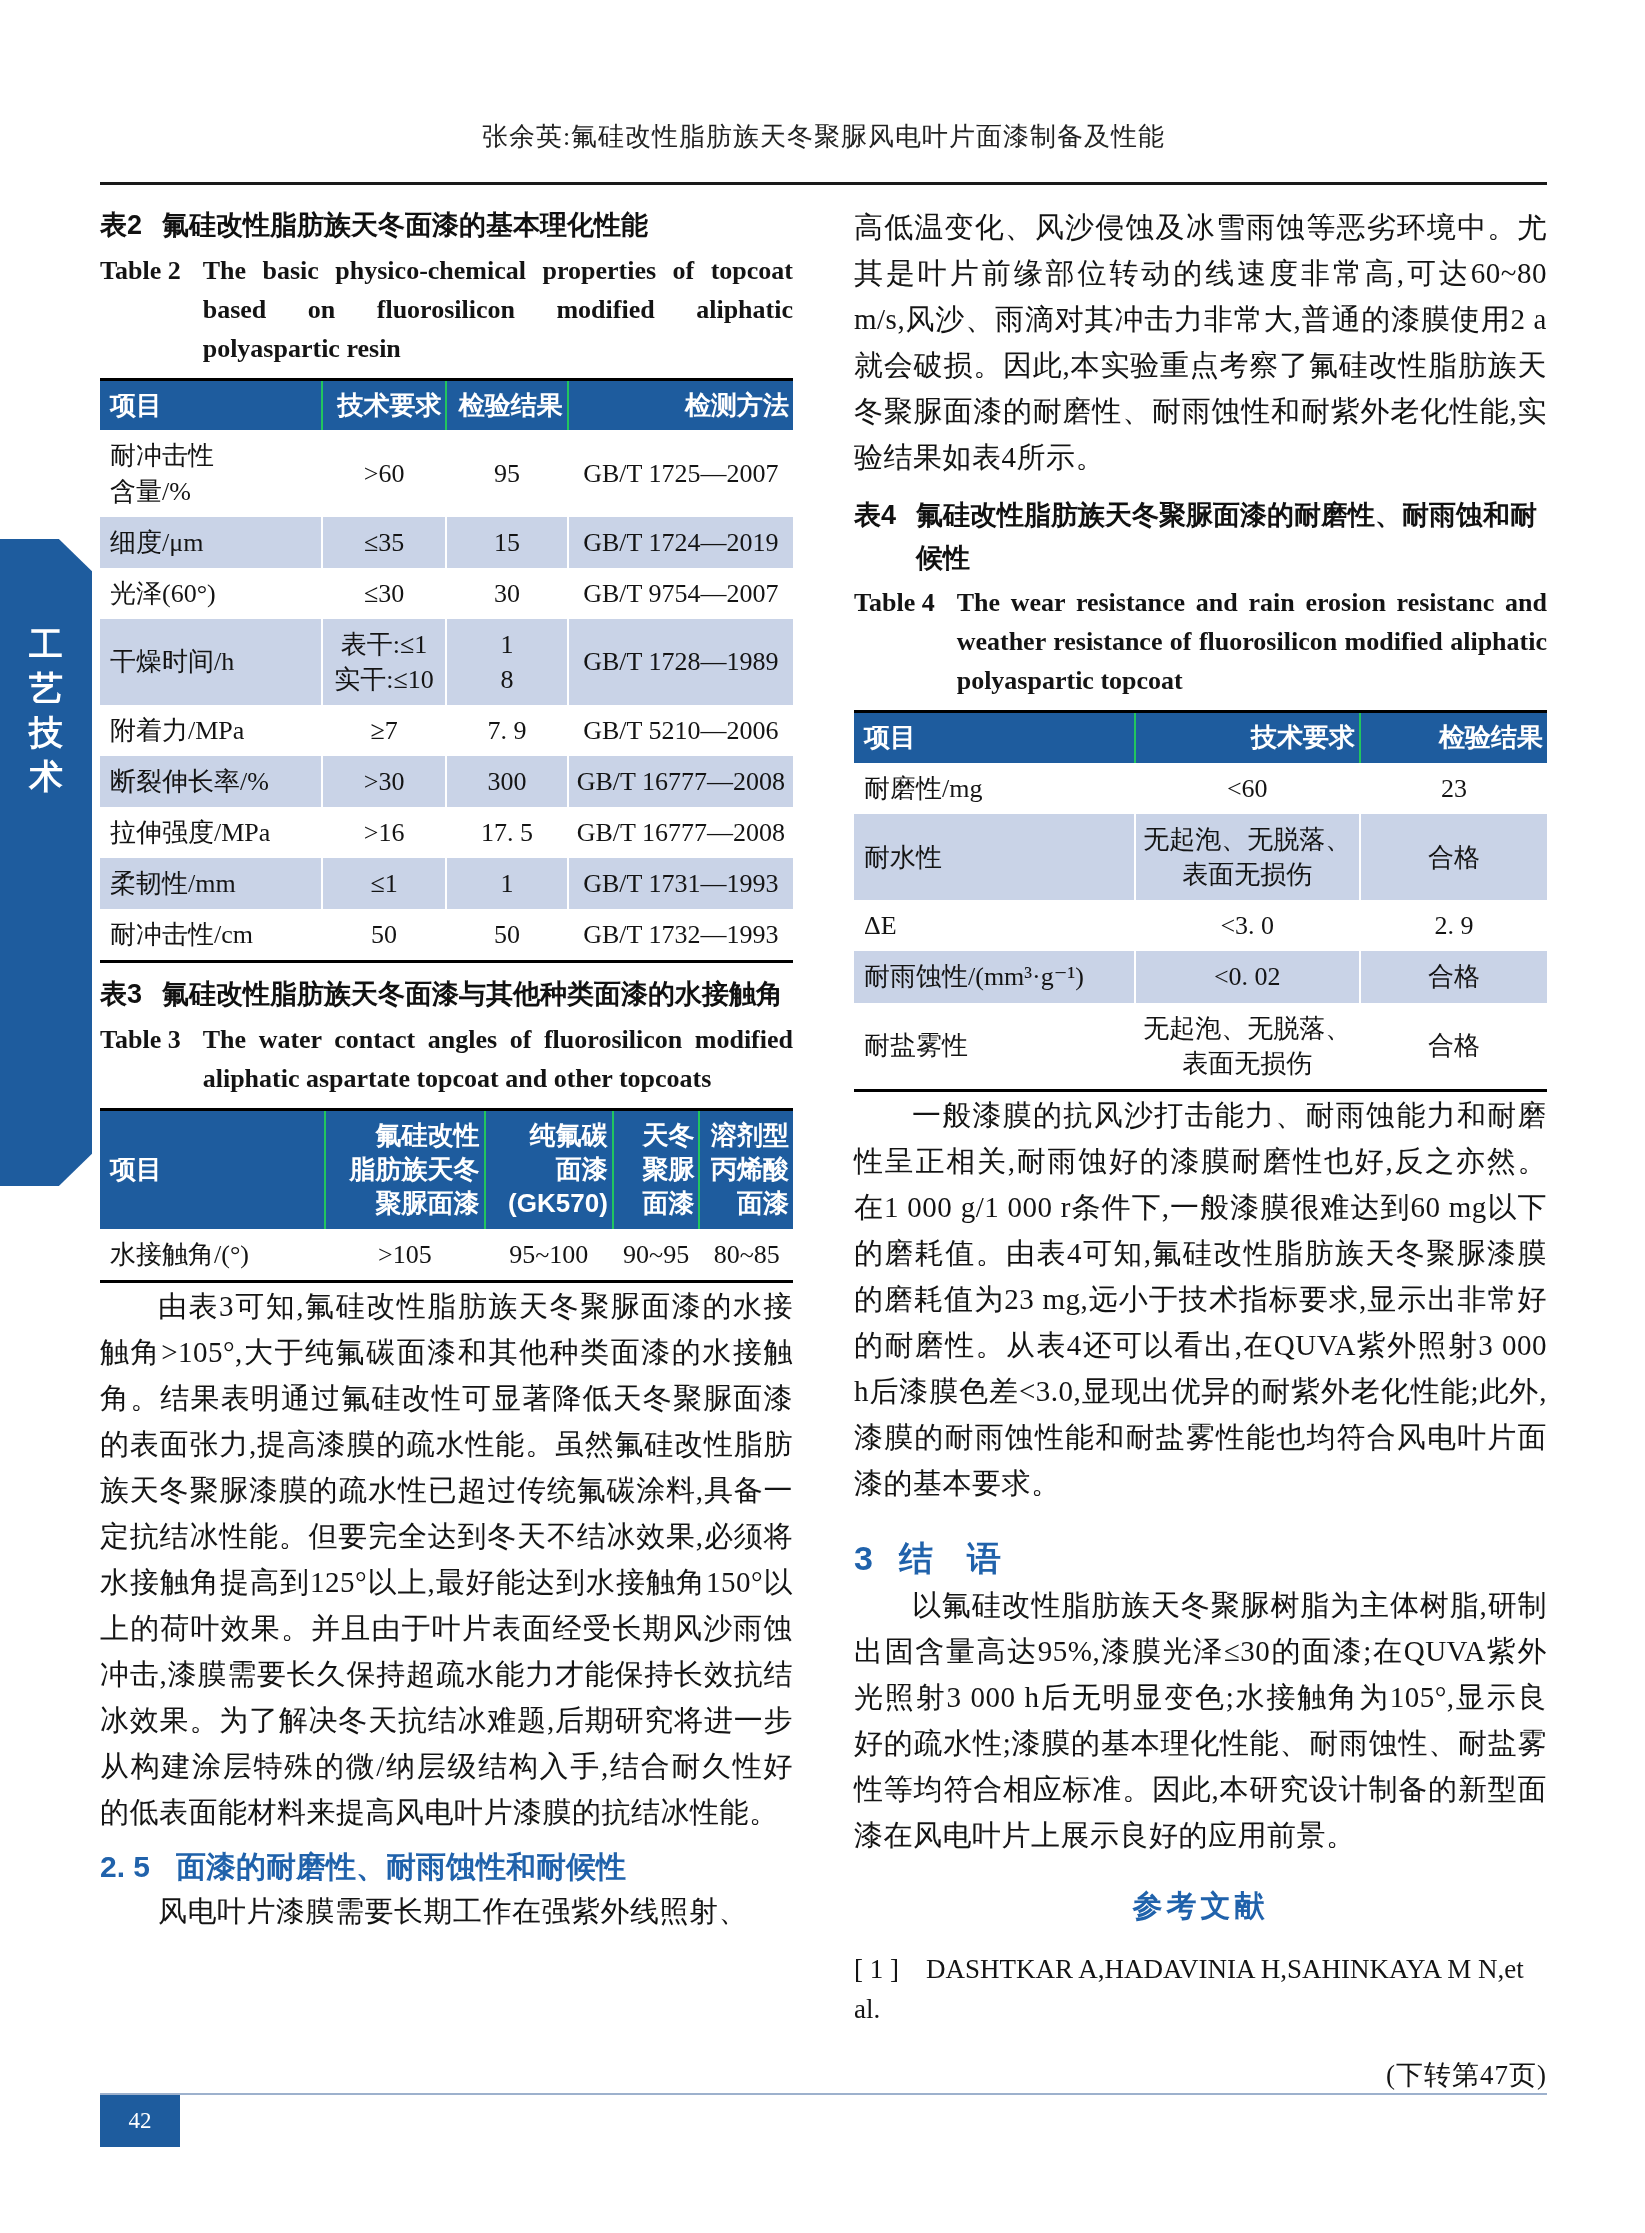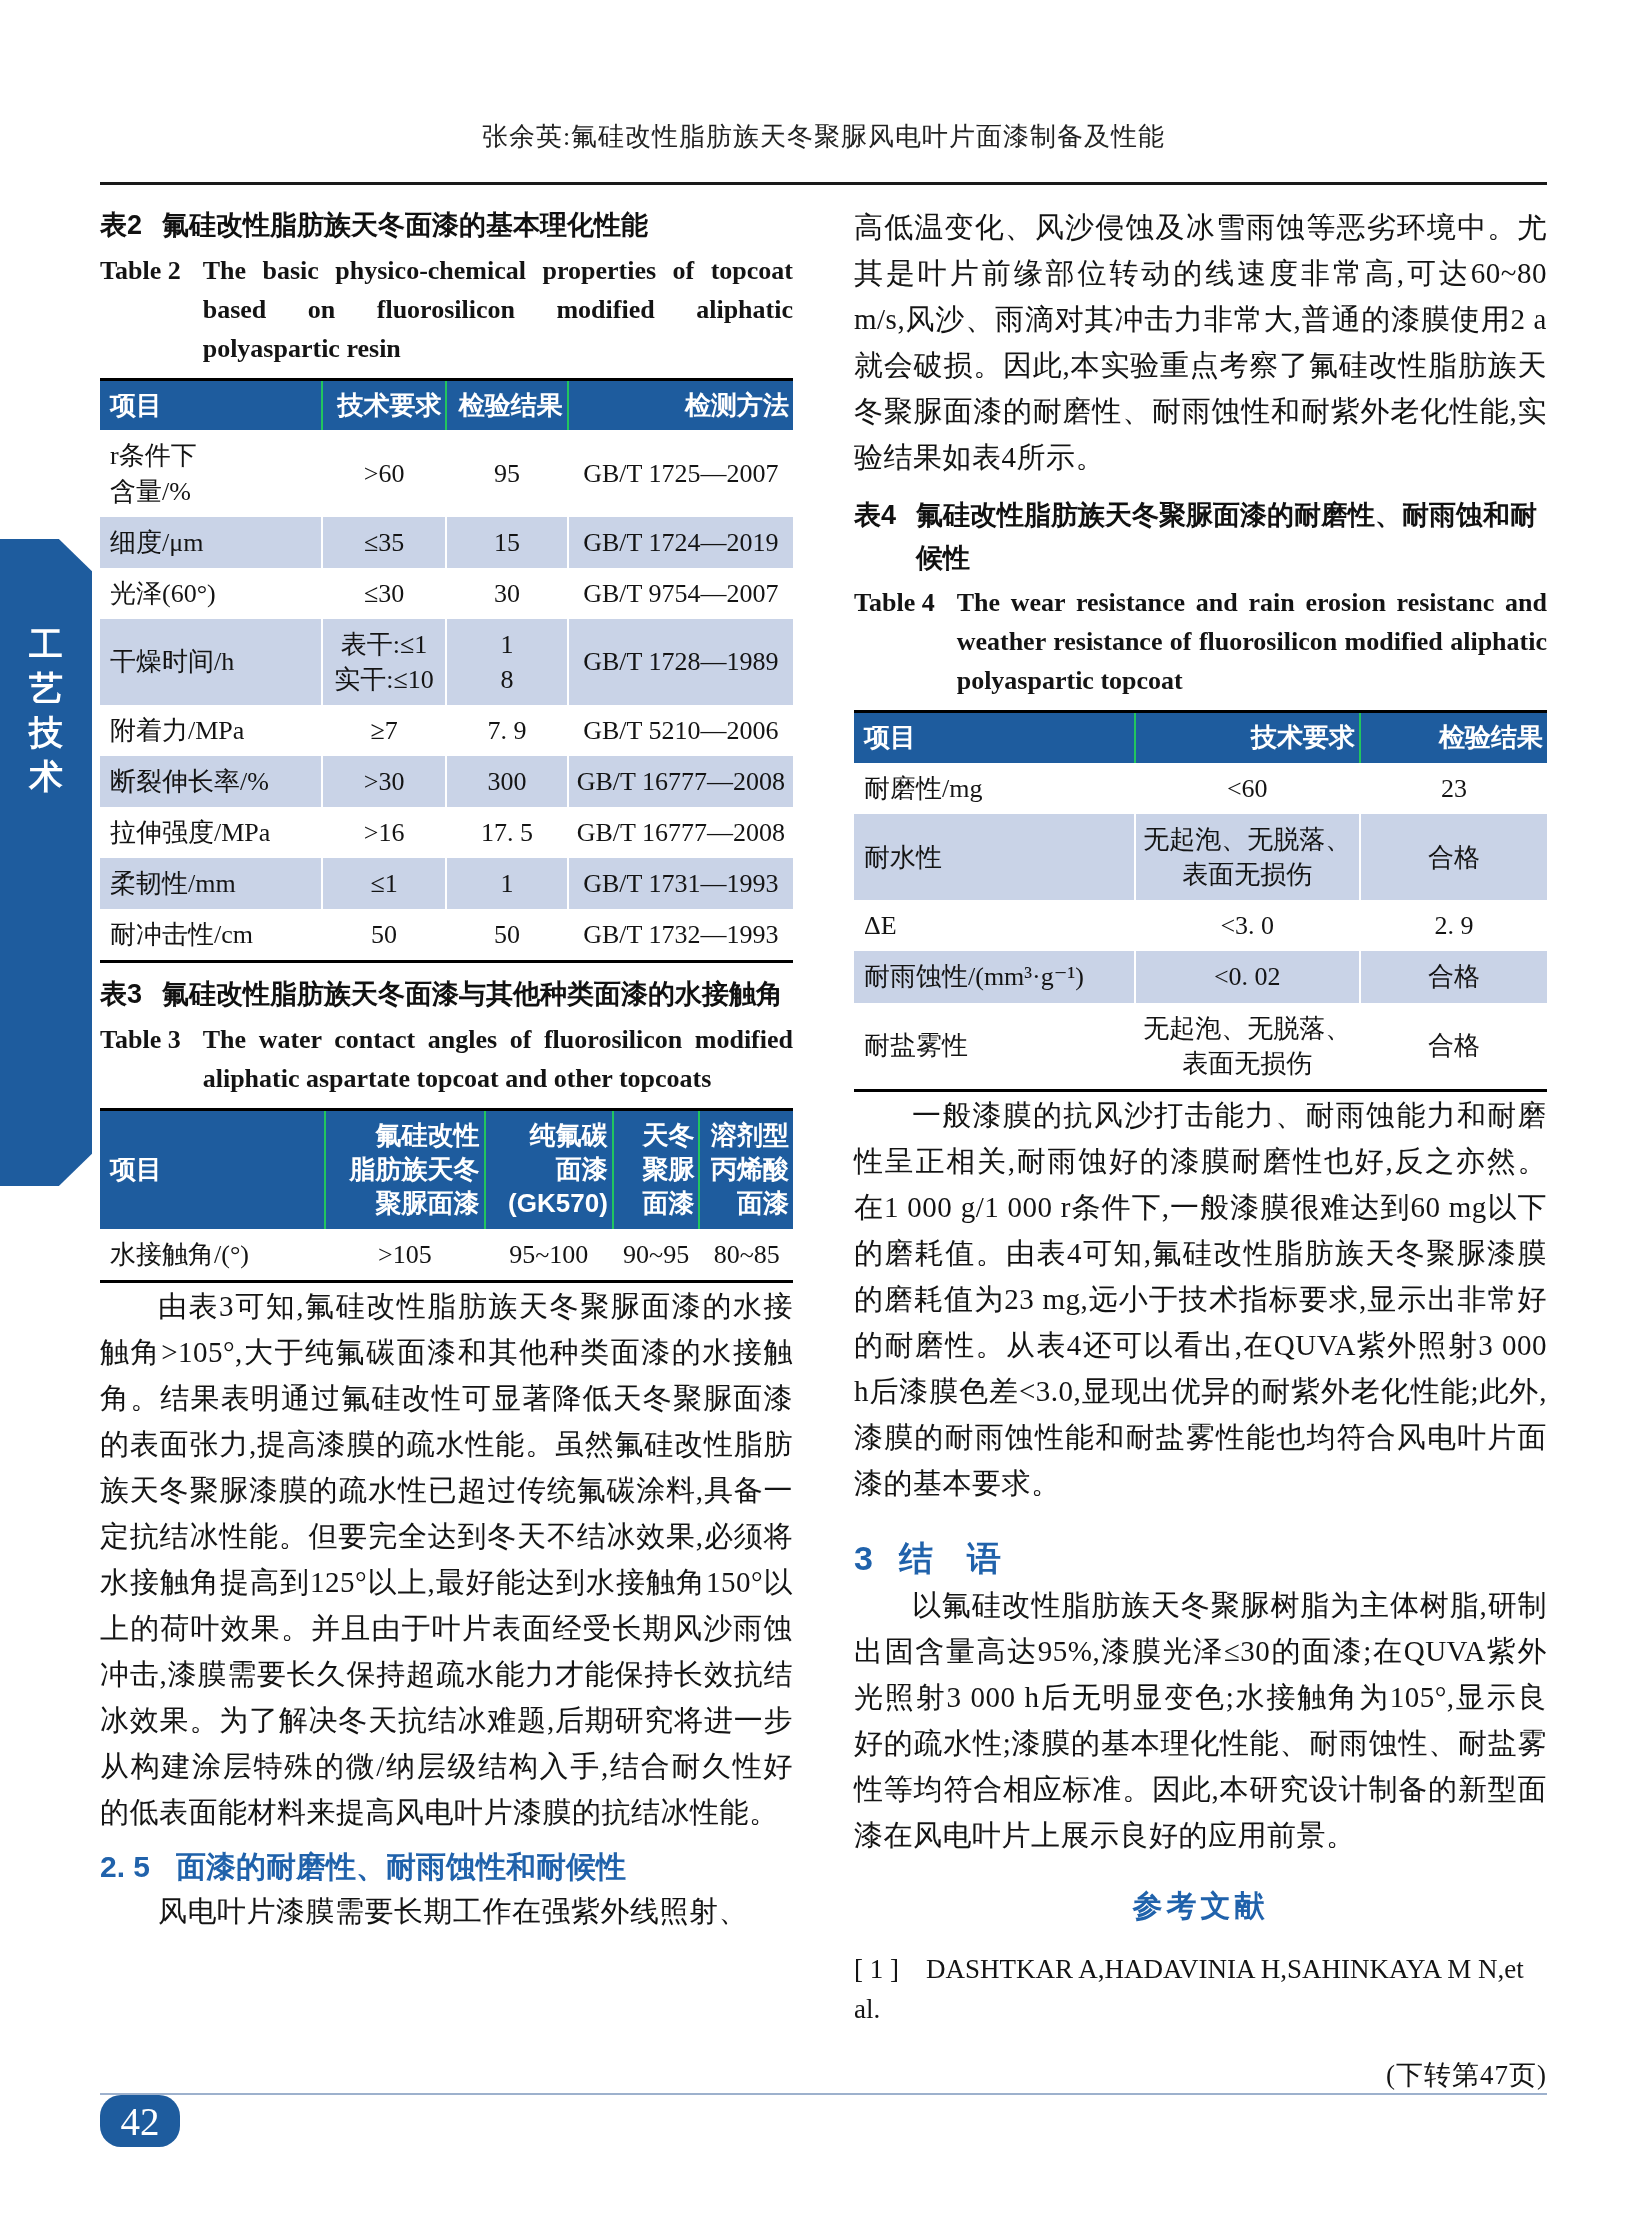--- a/index.html
+++ b/index.html
@@ -87,21 +87,21 @@
   .mt18{margin-top:18px;} .mt22{margin-top:22px;} .mt26{margin-top:26px;}
 
   
   .footer-line {
     position:absolute; left:100px; top:2093px; width:1447px; height:0;
     border-top:2px solid #9db1cd;
   }
   .page-num-box {
     position:absolute; left:100px; top:2095px; width:80px; height:52px;
     background:var(--accent,#1e5c9e); color:#fff;
-    display:flex; align-items:center; justify-content:center; font-size:39px;border-radius:21px;
+    display:flex; align-items:center; justify-content:center; font-size:23px;
   }
 </style>
 </head>
 <body>
 
 <div class="page">
 
   <div class="page-header-title">张余英:氟硅改性脂肪族天冬聚脲风电叶片面漆制备及性能</div>
   <div class="header-rule"></div>
 
@@ -135,21 +135,21 @@
         <thead>
           <tr>
             <th>项目</th>
             <th>技术要求</th>
             <th>检验结果</th>
             <th>检测方法</th>
           </tr>
         </thead>
         <tbody>
           <tr>
-            <td>r条件下
+            <td>耐冲击性
 含量/%</td>
             <td>&gt;60</td>
             <td>95</td>
             <td>GB/T 1725—2007</td>
           </tr>
           <tr>
             <td>细度/μm</td>
             <td>≤35</td>
             <td>15</td>
             <td>GB/T 1724—2019</td>

